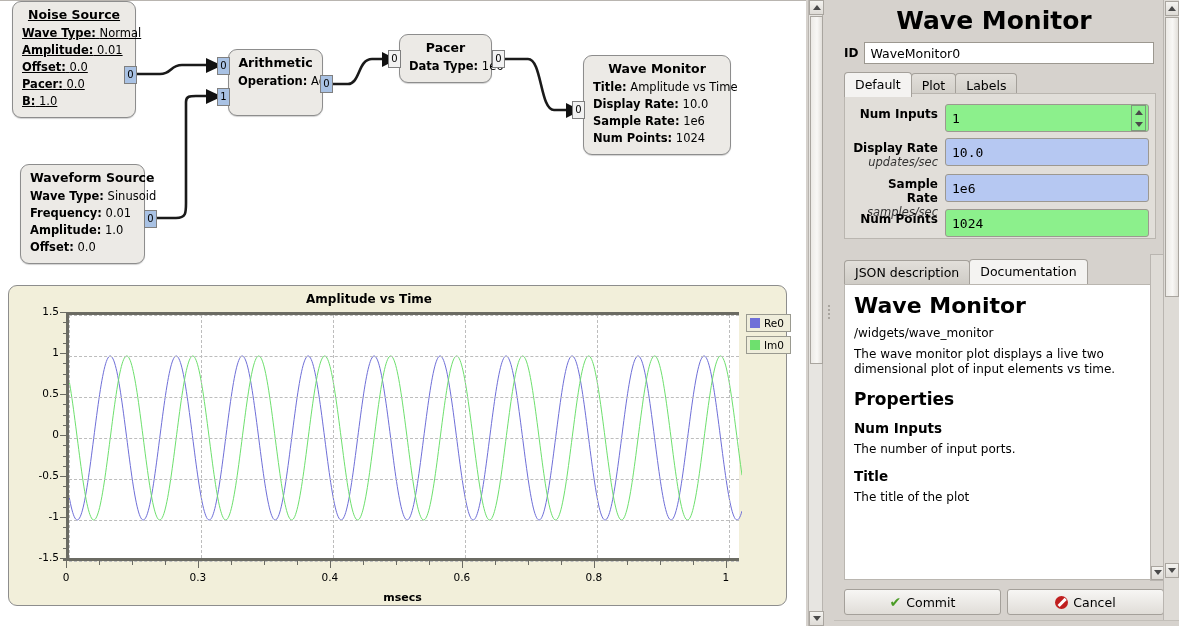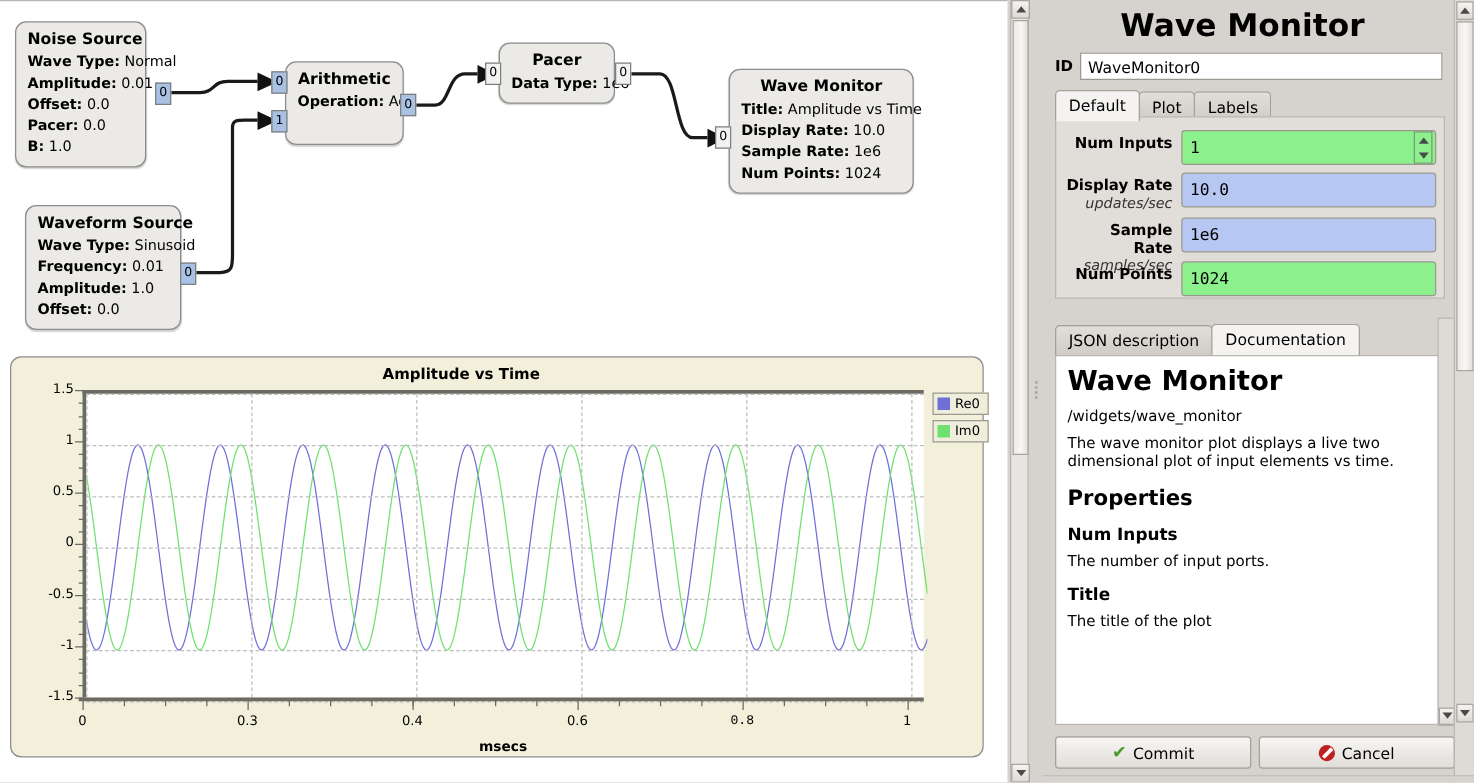--- a/index.html
+++ b/index.html
@@ -227,21 +227,21 @@
       <path d="M 157 217 L 176 217 C 186 217 186 212 186 202 L 186 101 C 186 95 190 95 196 95 L 206 95" stroke="#1a1a1a" stroke-width="2.6" fill="none"></path>
       <polygon points="206,88 222,95.5 206,103" fill="#111"></polygon>
 
       <path d="M 333 83 L 348 83 C 360 83 358 58 372 58 L 382 58" stroke="#1a1a1a" stroke-width="2.6" fill="none"></path>
       <polygon points="382,51 397,58.5 382,66" fill="#111"></polygon>
 
       <path d="M 505 58 L 528 58 C 542 58 540 109 554 109 L 566 109" stroke="#1a1a1a" stroke-width="2.6" fill="none"></path>
       <polygon points="566,102 581,109.5 566,117" fill="#111"></polygon>
     </svg>
 
-    <div class="block" style="left:12px; top:16px; width:105px;">
+    <div class="block" style="left:12px; top:0; width:124px;text-decoration:underline;">
       <div class="btitle">Noise Source</div>
       <div class="prow"><b>Wave Type:</b> <span class="v">Normal</span></div>
       <div class="prow"><b>Amplitude:</b> <span class="v">0.01</span></div>
       <div class="prow"><b>Offset:</b> <span class="v">0.0</span></div>
       <div class="prow"><b>Pacer:</b> <span class="v">0.0</span></div>
       <div class="prow"><b>B:</b> <span class="v">1.0</span></div>
     </div>
     <div class="port" style="left:124px; top:65px;">0</div>
 
     <div class="block" style="left:20px; top:163px; width:125px;">
@@ -335,21 +335,21 @@
         </div>
       <div id="xticks-holder">
           <div class="xtick" style="left: 37px; top: 285px;">0</div>
           <div class="xtickmark" style="left: 57px; top: 274px; height: 8px;"></div>
           <div class="xtick" style="left: 168.961px; top: 285px;">0.3</div>
           <div class="xtickmark" style="left: 188.961px; top: 274px; height: 8px;"></div>
           <div class="xtick" style="left: 300.922px; top: 285px;">0.4</div>
           <div class="xtickmark" style="left: 320.922px; top: 274px; height: 8px;"></div>
           <div class="xtick" style="left: 432.882px; top: 285px;">0.6</div>
           <div class="xtickmark" style="left: 452.882px; top: 274px; height: 8px;"></div>
-          <div class="xtick" style="left: 564.843px; top: 285px; font-family: Liberation Mono, monospace;">0.8</div>
+          <div class="xtick" style="left: 564.843px; top: 285px;">0.8</div>
           <div class="xtickmark" style="left: 584.843px; top: 274px; height: 8px;"></div>
           <div class="xtick" style="left: 696.804px; top: 285px;">1</div>
           <div class="xtickmark" style="left: 716.804px; top: 274px; height: 8px;"></div>
           <div class="xtickmark" style="left: 89.9902px; top: 274px; height: 5px;"></div>
           <div class="xtickmark" style="left: 122.98px; top: 274px; height: 5px;"></div>
           <div class="xtickmark" style="left: 155.971px; top: 274px; height: 5px;"></div>
           <div class="xtickmark" style="left: 221.951px; top: 274px; height: 5px;"></div>
           <div class="xtickmark" style="left: 254.941px; top: 274px; height: 5px;"></div>
           <div class="xtickmark" style="left: 287.931px; top: 274px; height: 5px;"></div>
           <div class="xtickmark" style="left: 320.922px; top: 274px; height: 5px;"></div>

